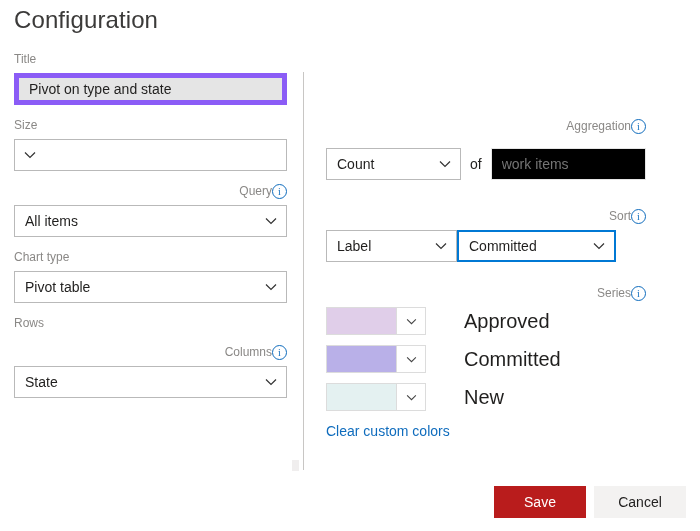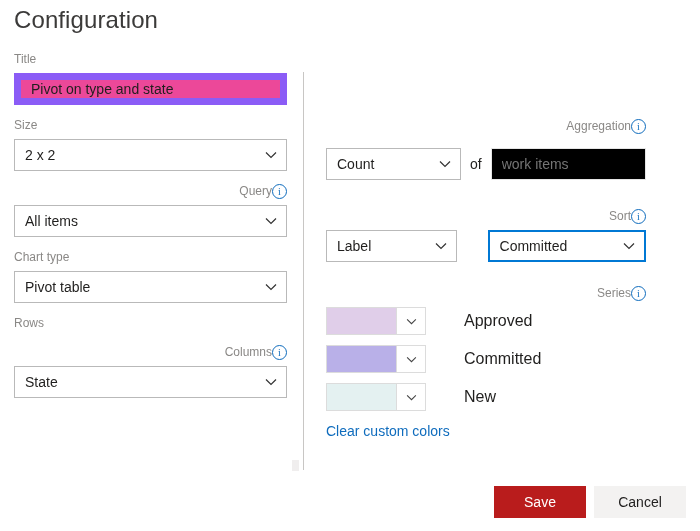--- a/index.html
+++ b/index.html
@@ -93,22 +93,22 @@
     flex: 0 0 auto;
     cursor: pointer;
     user-select: none;
   }
 
   
   .text-input {
     display: block;
     width: 100%;
     height: 32px;
-    border: 7px solid #8b5cf6;
-    background: #ec4899;
+    border: 5px solid #8b5cf6;
+    background: #e5e5e5;
     padding: 0 10px;
     font-family: "Liberation Sans", sans-serif;
     font-size: 14px;
     color: #201f1e;
     outline: none;
   }
   .text-input.disabled {
     background: #000000;
     border: 1px solid #e5e5e5;
     color: #8a8886;
@@ -152,21 +152,21 @@
   }
   .agg-row .dropdown { width: 135px; }
   .of-text {
     font-size: 14px;
     color: #201f1e;
     margin: 16px 9px;
     flex: 0 0 auto;
   }
   .agg-row .text-input { width: 155px; }
 
-  .sort-row { display: flex; align-items: center; gap: 31px; }
+  .sort-row { display: flex; align-items: center; }
   .sort-row .dropdown { width: 131px; }
   .sort-row .dropdown.focused { width: 159px; }
 
   
   .series-row {
     display: flex;
     align-items: center;
     margin-bottom: 10px;
   }
   .color-picker {
@@ -180,21 +180,21 @@
   }
   .swatch { flex: 1 1 auto; }
   .color-picker .chevron {
     width: 29px;
     height: auto;
     border-left: 1px solid #dcdcdc;
     background: #ffffff;
   }
   .series-name {
     margin-left: 38px;
-    font-size: 16px;
+    font-size: 20px;
     color: #201f1e;
   }
   .clear-link {
     display: inline-block;
     margin-top: 2px;
     font-size: 14px;
     color: #0f6cbd;
     text-decoration: none;
     cursor: pointer;
   }
@@ -229,21 +229,20 @@
 <div class="col-left">
 
   <div class="field">
     <span class="field-label">Title</span>
     <input class="text-input" type="text" value="Pivot on type and state" style="">
   </div>
 
   <div class="field">
     <span class="field-label">Size</span>
     <div class="dropdown">
-      <span class="dd-value">2 x 2</span>
       <span class="chevron">
         <svg width="12" height="8" viewBox="0 0 12 8">
             <path d="M1 1.5 L6 6.5 L11 1.5" stroke="#333" stroke-width="1.2" fill="none"></path>
           </svg>
       </span>
     </div>
   </div>
 
   <div class="field">
     <div class="label-row">

